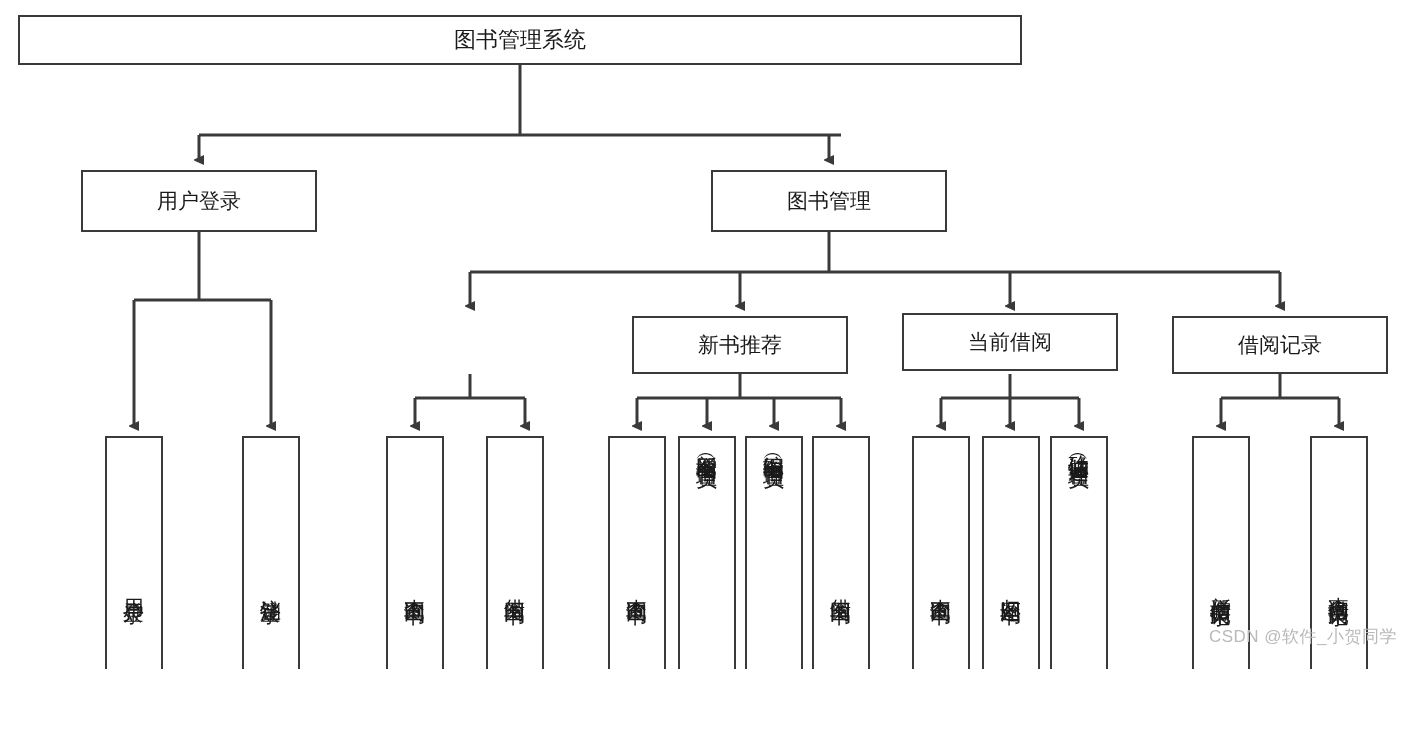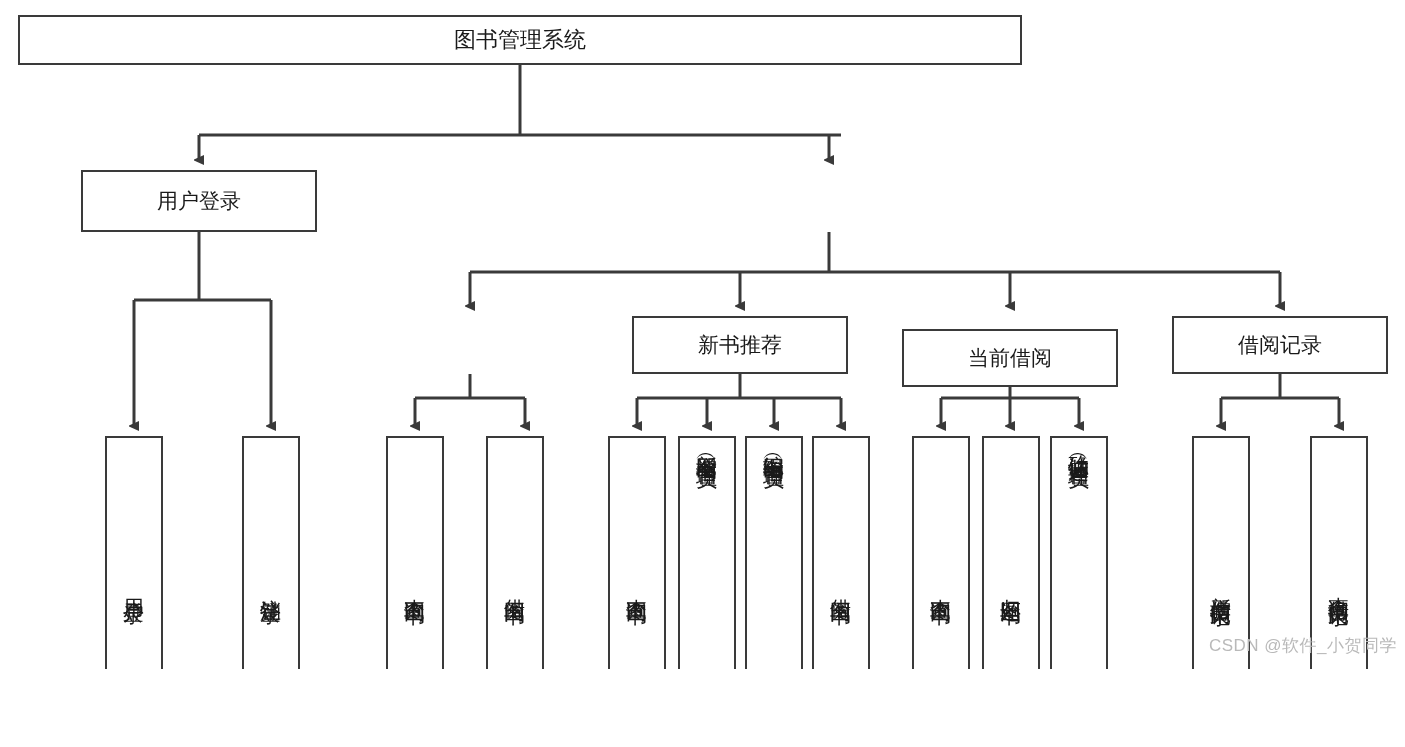--- a/index.html
+++ b/index.html
@@ -59,21 +59,21 @@
     letter-spacing: 2px;
     line-height: 1;
     margin: 0 auto;
   }
   .node.v.mid {
     align-items: center;
   }
   .watermark {
     position: absolute;
     right: 8px;
-    bottom: 12px;
+    bottom: 21px;
     font-size: 17px;
     color: #b9b9b9;
     white-space: nowrap;
     letter-spacing: 0.5px;
   }
 </style>
 </head>
 <body>
 
 <div id="canvas">
@@ -128,25 +128,28 @@
     </g>
   </svg>
 
   <div class="node root h" style="left:18px; top:15px; width:1004px; height:50px;">
     <span class="lbl">图书管理系统</span>
   </div>
 
   <div class="node h" style="left:81px; top:170px; width:236px; height:62px;">
     <span class="lbl">用户登录</span>
   </div>
+  <div class="node h" style="left:711px; top:170px; width:236px; height:62px;">
+    <span class="lbl">图书管理</span>
+  </div>
 
   <div class="node h" style="left:632px; top:316px; width:216px; height:58px;">
     <span class="lbl">新书推荐</span>
   </div>
-  <div class="node h" style="left:902px; top:329px; width:216px; height:58px;">
+  <div class="node h" style="left:902px; top:313px; width:216px; height:58px;">
     <span class="lbl">当前借阅</span>
   </div>
   <div class="node h" style="left:1172px; top:316px; width:216px; height:58px;justify-content:center;">
     <span class="lbl">借阅记录</span>
   </div>
 
   <div class="node v mid" style="left:105px; top:436px; width:58px; height:299px;">
     <span class="lbl">用户登录</span>
   </div>
   <div class="node v mid" style="left:242px; top:436px; width:58px; height:299px;">

